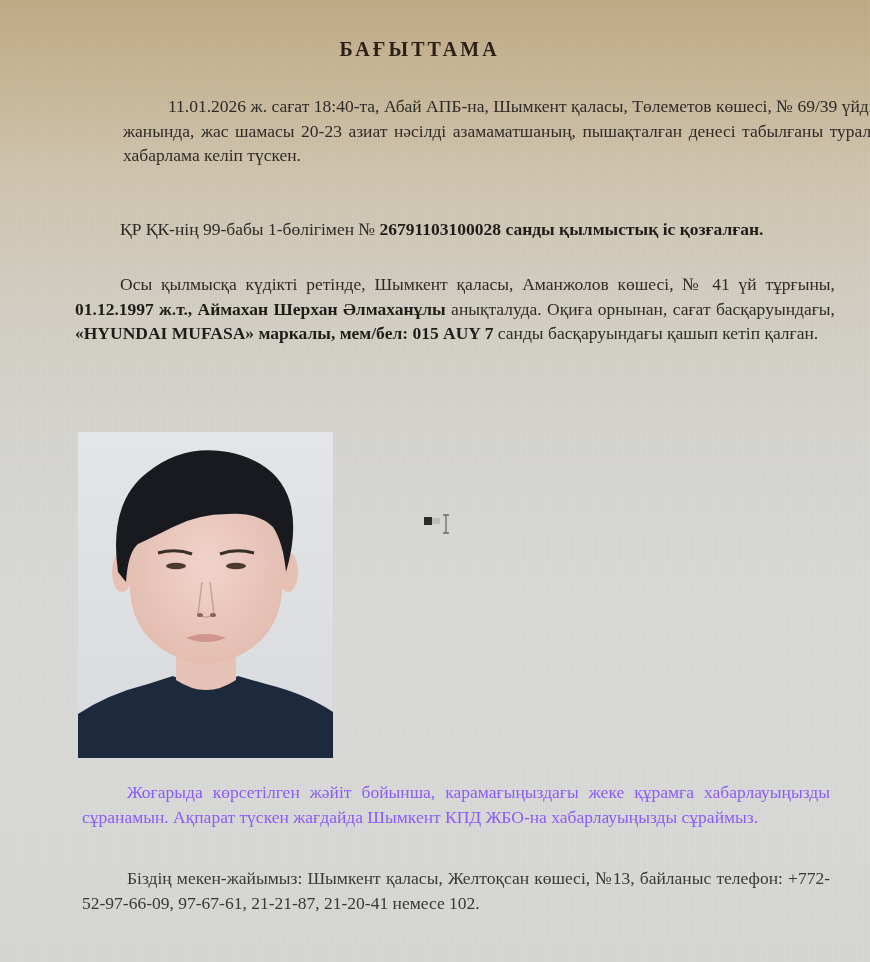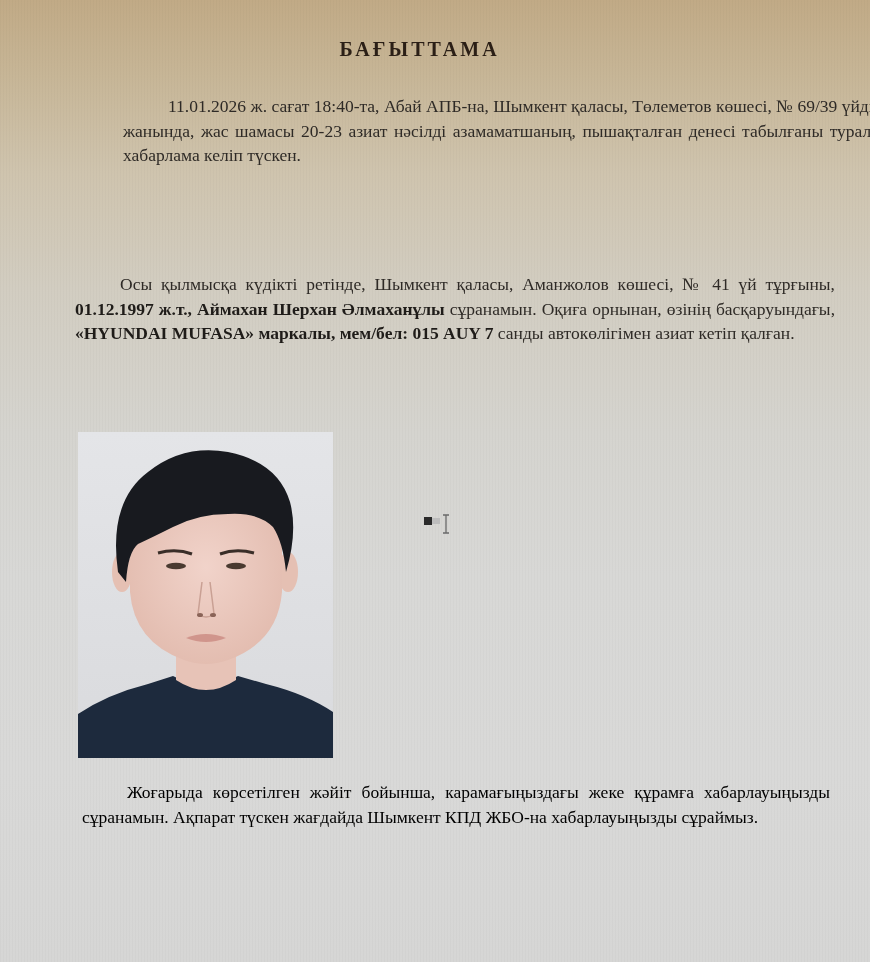--- a/index.html
+++ b/index.html
@@ -39,21 +39,21 @@
       width: 760px;
       font-size: 17.5px;
       line-height: 24.5px;
       text-align: justify;
       color: #2e2a26;
     }
     .para .indent { display: inline-block; width: 45px; }
     .p1 { top: 94px; margin-left: 48px; }
     .p2 { top: 217px; }
     .p3 { top: 272px; }
-    .p4 { top: 780px; left: 82px; width: 748px; color: #000000; }
+    .p4 { top: 780px; left: 82px; width: 748px; color: #8b5cf6; }
     .p5 { top: 866px; left: 82px; width: 748px; color: #3a3835; }
     b { font-weight: bold; color: #1f1c19; }
 
     .photo {
       position: absolute;
       left: 78px;
       top: 432px;
       width: 255px;
       height: 326px;
       background: #dedfe1;
@@ -71,22 +71,23 @@
   </style>
 </head>
 <body>
 
 <div class="page">
 
   <div class="title">БАҒЫТТАМА</div>
 
   <div class="para p1"><span class="indent"></span><span>11.01.2026 ж. сағат 18:40-та, Абай АПБ-на, Шымкент қаласы, Төлеметов көшесі, № 69/39 үйдің жанында, жас шамасы 20-23 азиат нәсілді азамаматшаның, пышақталған денесі табылғаны туралы хабарлама келіп түскен.</span></div>
 
+  <div class="para p2"><span class="indent"></span><span>ҚР ҚК-нің 99-бабы 1-бөлігімен № </span><b>26791103100028</b><b> санды қылмыстық іс қозғалған.</b></div>
 
-  <div class="para p3"><span class="indent"></span><span>Осы қылмысқа күдікті ретінде, Шымкент қаласы, Аманжолов көшесі, № 41 үй тұрғыны, </span><b>01.12.1997 ж.т., Аймахан Шерхан Әлмаханұлы</b><span> сұранамын. Оқиға орнынан, өзінің басқаруындағы, </span><b>«HYUNDAI MUFASA» маркалы, мем/бел: 015 AUY 7</b><span> санды автокөлігімен азиат кетіп қалған.</span></div>
+  <div class="para p3"><span class="indent"></span><span>Осы қылмысқа күдікті ретінде, Шымкент қаласы, Аманжолов көшесі, № 41 үй тұрғыны, </span><b>01.12.1997 ж.т., Аймахан Шерхан Әлмаханұлы</b><span> анықталуда. Оқиға орнынан, сағат басқаруындағы, </span><b>«HYUNDAI MUFASA» маркалы, мем/бел: 015 AUY 7</b><span> санды басқаруындағы қашып кетіп қалған.</span></div>
 
   <div class="photo">
     <svg width="255" height="326" viewBox="0 0 255 326">
       <defs>
         <linearGradient id="bg" x1="0" y1="0" x2="0" y2="1">
           <stop offset="0" stop-color="#e4e5e8"></stop>
           <stop offset="1" stop-color="#d9dadd"></stop>
         </linearGradient>
         <radialGradient id="skin" cx="0.5" cy="0.45" r="0.6">
           <stop offset="0" stop-color="#f1d3ca"></stop>
@@ -123,14 +124,15 @@
   <div class="cursor-artifact">
     <svg width="30" height="24" viewBox="0 0 30 24">
       <rect x="0" y="5" width="8" height="8" fill="#2a2a2a"></rect>
       <rect x="8" y="6" width="8" height="6" fill="#bdbdbd"></rect>
       <path d="M19 3 L25 3 M22 3 L22 21 M19 21 L25 21" stroke="#6a6a6a" stroke-width="1.3" fill="none"></path>
     </svg>
   </div>
 
   <div class="para p4"><span class="indent"></span><span>Жоғарыда көрсетілген жәйіт бойынша, карамағыңыздағы жеке құрамға хабарлауыңызды сұранамын. Ақпарат түскен жағдайда Шымкент КПД ЖБО-на хабарлауыңызды сұраймыз.</span></div>
 
+  <div class="para p5"><span class="indent"></span><span>Біздің мекен-жайымыз: Шымкент қаласы, Желтоқсан көшесі, №13, байланыс телефон: +772-52-97-66-09, 97-67-61, 21-21-87, 21-20-41 немесе 102.</span></div>
 
 </div>
 
 </body></html>

